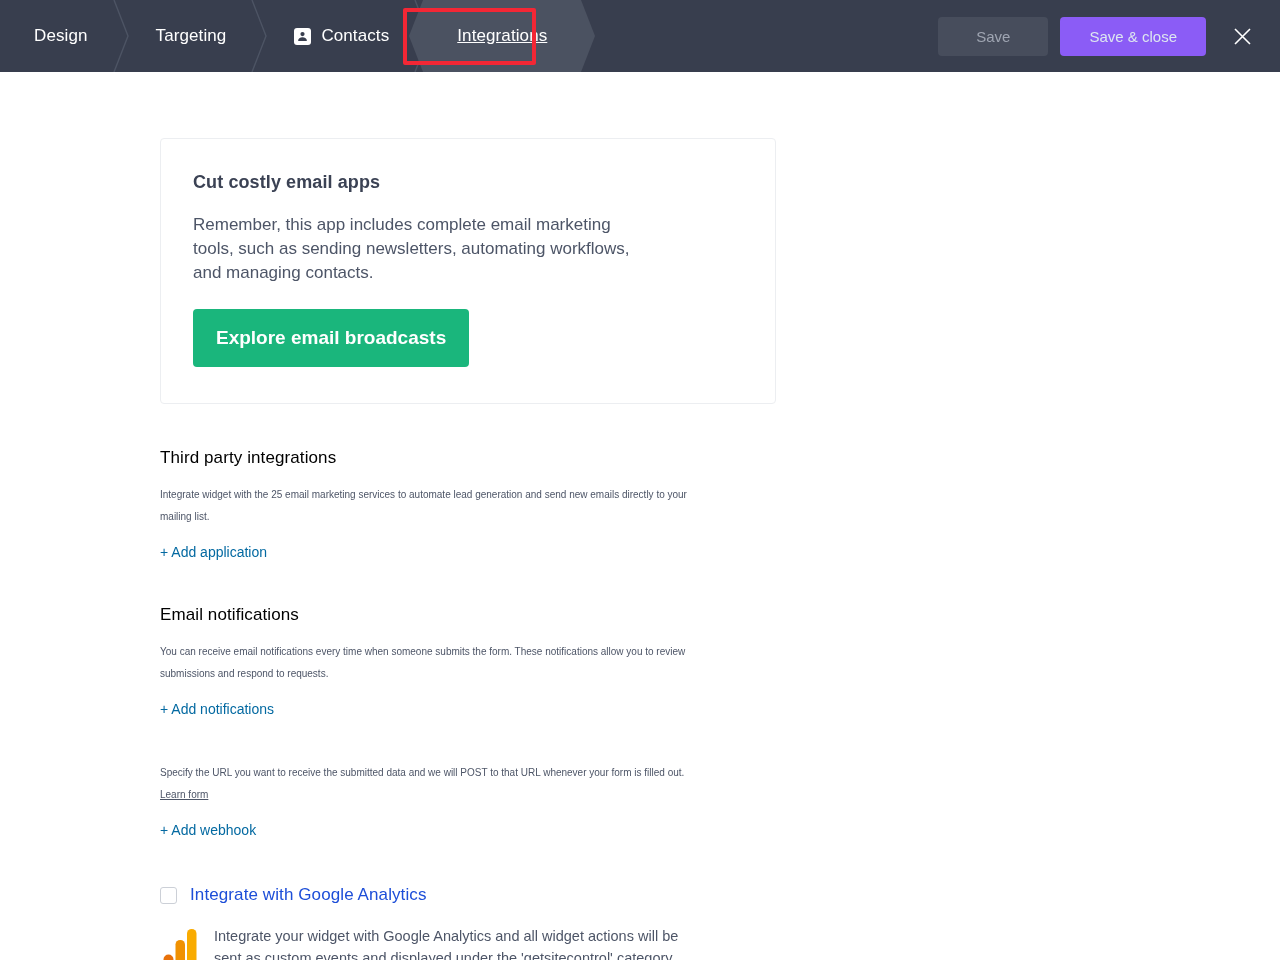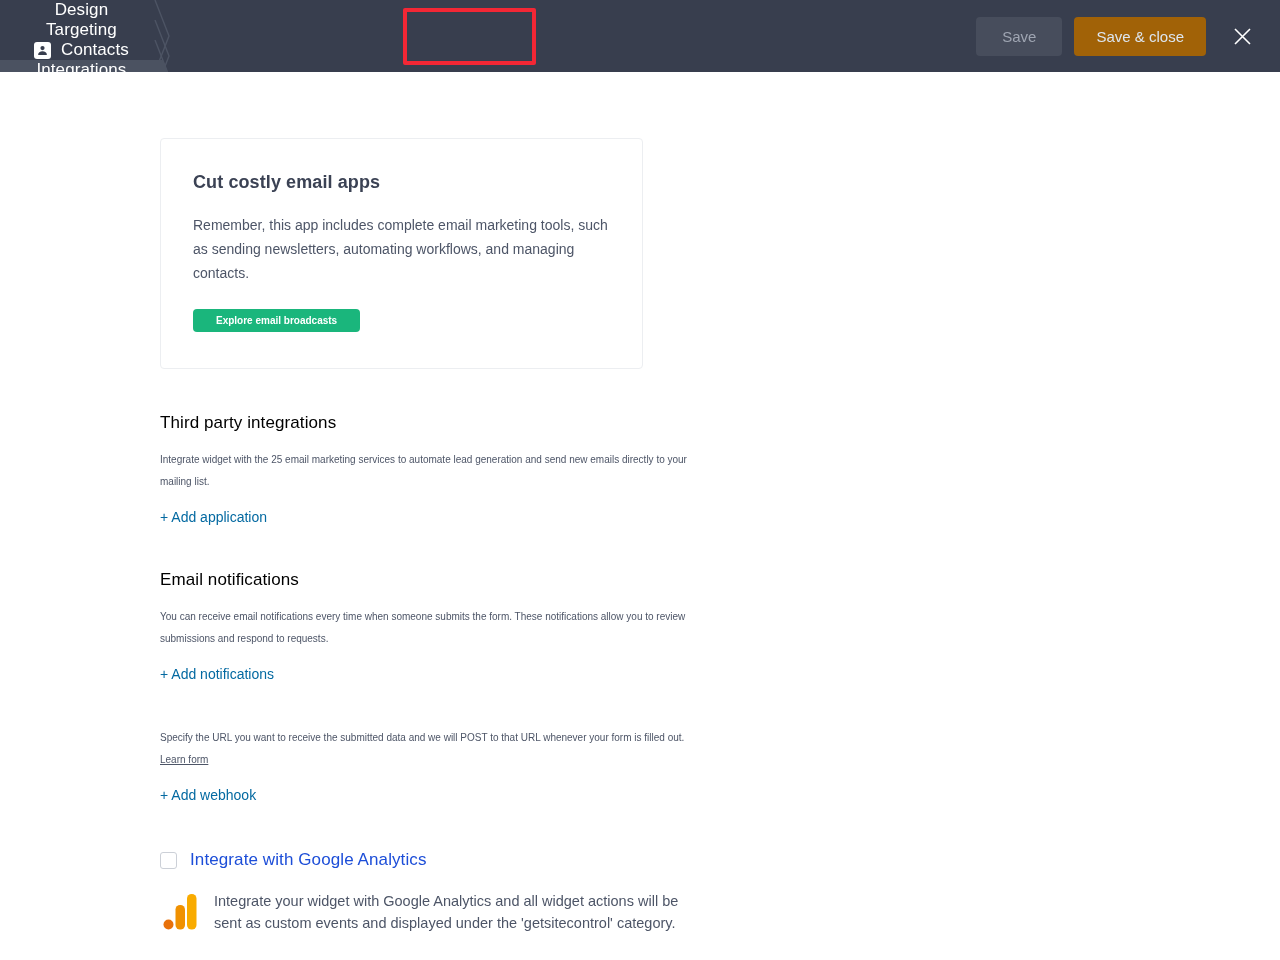--- a/index.html
+++ b/index.html
@@ -12,21 +12,21 @@
 
   
   .topbar {
     position: relative;
     width: 1280px; height: 72px;
     background: #383e4e;
     display: flex;
     align-items: stretch;
     overflow: hidden;
   }
-  .tabs { display: flex; align-items: stretch; height: 72px; flex-direction: column; }
+  .tabs { display: flex; align-items: stretch; height: 72px; }
   .tab {
     position: relative;
     height: 72px;
     display: flex; align-items: center; justify-content: center;
     gap: 10px;
     padding: 0 34px;
     color: #ffffff;
     font-size: 17px;
     letter-spacing: .1px;
     white-space: nowrap;
@@ -70,26 +70,26 @@
     border: none;
     border-radius: 4px;
     font-family: inherit;
     font-size: 15px;
     cursor: pointer;
     white-space: nowrap;
   }
   .btn-save {
     background: #474d5c;
     color: #9fa5b2;
-    padding: 11px 26px;
+    padding: 11px 38px;
   }
   .btn-save-close {
-    background: #a16207;
+    background: #8b5cf6;
     color: #dde6f0;
-    padding: 11px 22px;
+    padding: 11px 29px;
   }
   .close-btn {
     width: 36px; height: 36px;
     display: flex; align-items: center; justify-content: center;
     cursor: pointer;
     margin-left: 6px;
   }
   .close-btn svg { display: block; }
 
   
@@ -100,48 +100,48 @@
     border: 4px solid #f32735;
     border-radius: 2px;
     pointer-events: none;
     z-index: 5;
   }
 
   
   .page { width: 1280px; padding-left: 160px; }
 
   .promo-card {
-    width: 483px;
+    width: 616px;
     margin-top: 66px;
     background: #ffffff;
     border: 1px solid #eceef1;
     border-radius: 4px;
     padding: 33px 32px 36px 32px;
   }
   .promo-title {
     font-size: 18px;
     color: #3b4254;
     font-weight: bold;
     letter-spacing: .1px;
   }
   .promo-text {
     margin-top: 20px;
-    font-size: 14px;
+    font-size: 17px;
     line-height: 24px;
     color: #4d5567;
     max-width: 460px;
   }
   .btn-green {
     margin-top: 24px;
     display: inline-block;
     background: #1ab67c;
     color: #ffffff;
-    font-size: 10px;
+    font-size: 19px;
     font-weight: bold;
-    padding: 6px 23px;
+    padding: 18px 23px;
     border: none; border-radius: 4px;
     cursor: pointer;
     font-family: inherit;
   }
 
   .section { margin-top: 44px; }
   .section-title {
     font-size: 17px;
     color: #000000;
     letter-spacing: .1px;

